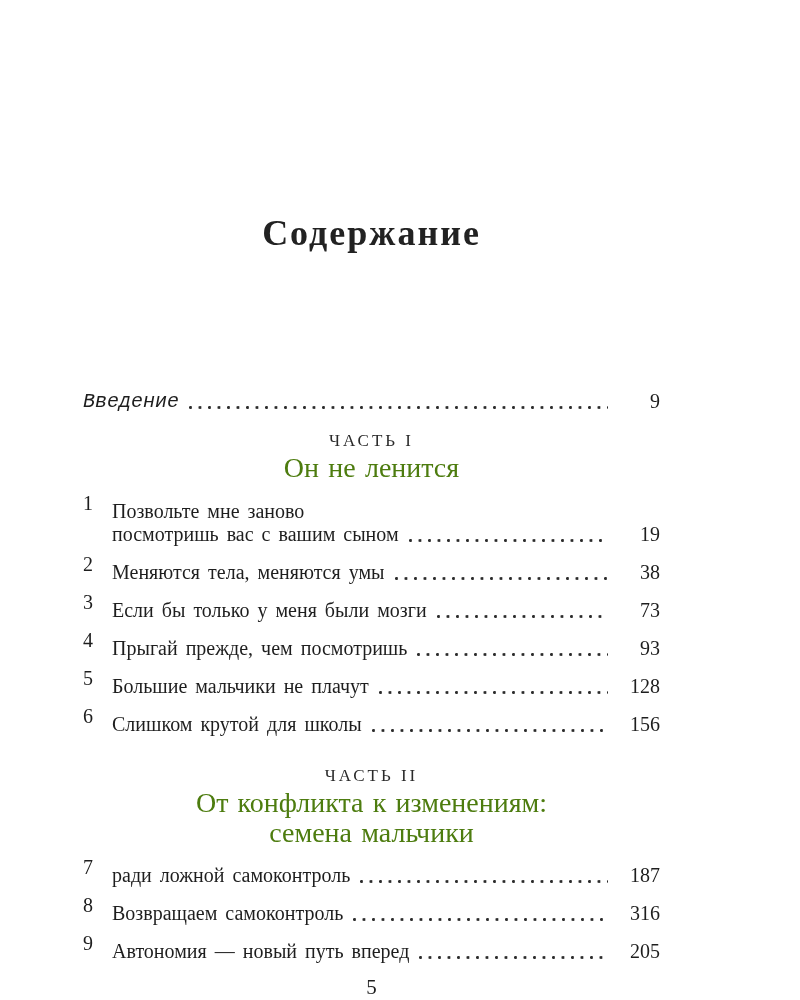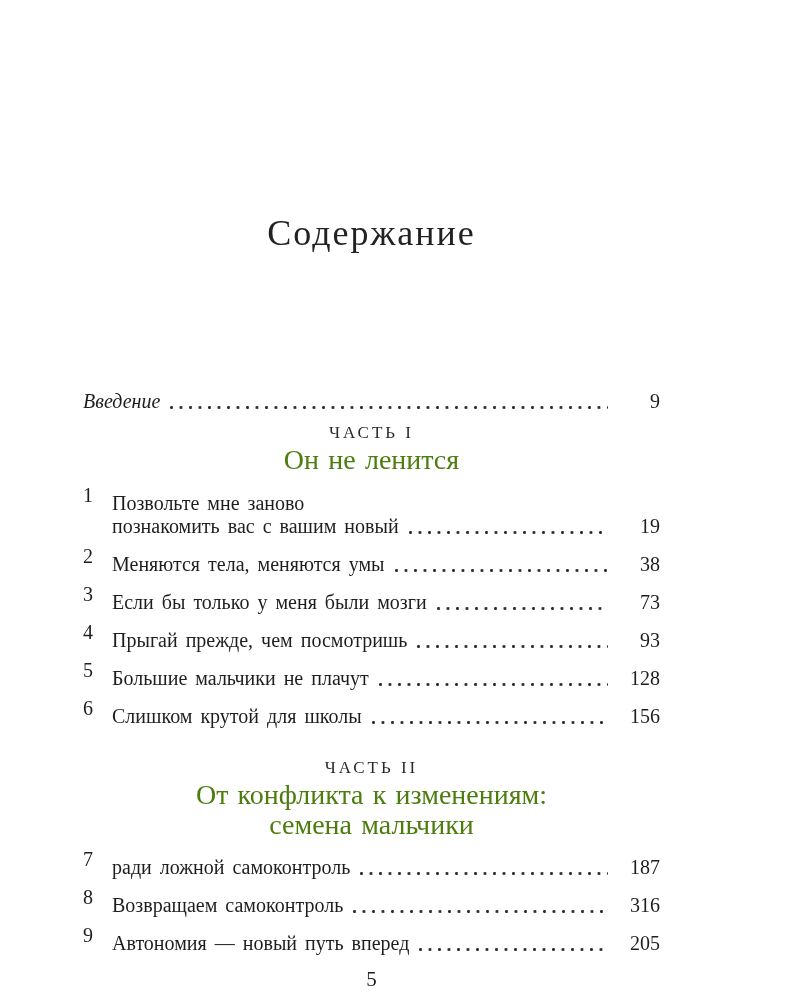--- a/index.html
+++ b/index.html
@@ -17,34 +17,34 @@
   }
   .content {
     position: absolute;
     left: 83px; top: 0;
     width: 577px;
   }
   .book-title {
     margin-top: 213px;
     font-size: 36px;
     line-height: 40px;
-    font-weight: 400;
+    font-weight: 700;
     letter-spacing: 2px;
     text-align: center;
     color: #222222;
   }
   .intro-row { margin-top: 137px; }
   .kicker {
     font-size: 17px;
     line-height: 19px;
     letter-spacing: 3px;
     text-align: center;
     color: #2a2a2a;
   }
-  .part1-kicker { margin-top: 10px; }
+  .part1-kicker { margin-top: 18px; }
   .part2-kicker { margin-top: 30px; }
   .part-heading {
     margin-top: 3px;
     font-size: 28px;
     line-height: 30px;
     text-align: center;
     word-spacing: 0.08em;
     color: #4d7c0f;
   }
   .entries { margin-top: 9px; }
@@ -56,21 +56,21 @@
     line-height: 23px;
   }
   .ebody { flex: 1 1 auto; min-width: 0; margin-top: 8px; }
   .eline, .lline {
     font-size: 20px;
     line-height: 23px;
     word-spacing: 0.15em;
   }
   .lline { display: flex; }
   .etitle { white-space: nowrap; }
-  .italic { font-style: italic; }
+  .italic { font-style: italic; font-family: Liberation Mono, monospace; }
   .dots {
     flex: 1 1 auto;
     align-self: flex-end;
     height: 3px;
     margin: 0 10px 4px 10px;
     background-image: radial-gradient(circle at 1.5px 1.5px, #2b2b2b 1.2px, transparent 1.8px);
     background-size: 9.5px 3px;
     background-repeat: repeat-x;
   }
   .pg {
@@ -104,21 +104,21 @@
     <div class="kicker part1-kicker">ЧАСТЬ I</div>
     <div class="part-heading">Он не ленится</div>
 
     <div class="entries">
 
       <div class="entry">
         <span class="num">1</span>
         <div class="ebody">
           <div class="eline">Позвольте мне заново</div>
           <div class="lline">
-            <span class="etitle">познакомить вас с вашим новый</span>
+            <span class="etitle">посмотришь вас с вашим сыном</span>
             <span class="dots"></span>
             <span class="pg">19</span>
           </div>
         </div>
       </div>
 
       <div class="entry">
         <span class="num">2</span>
         <div class="ebody">
           <div class="lline">

